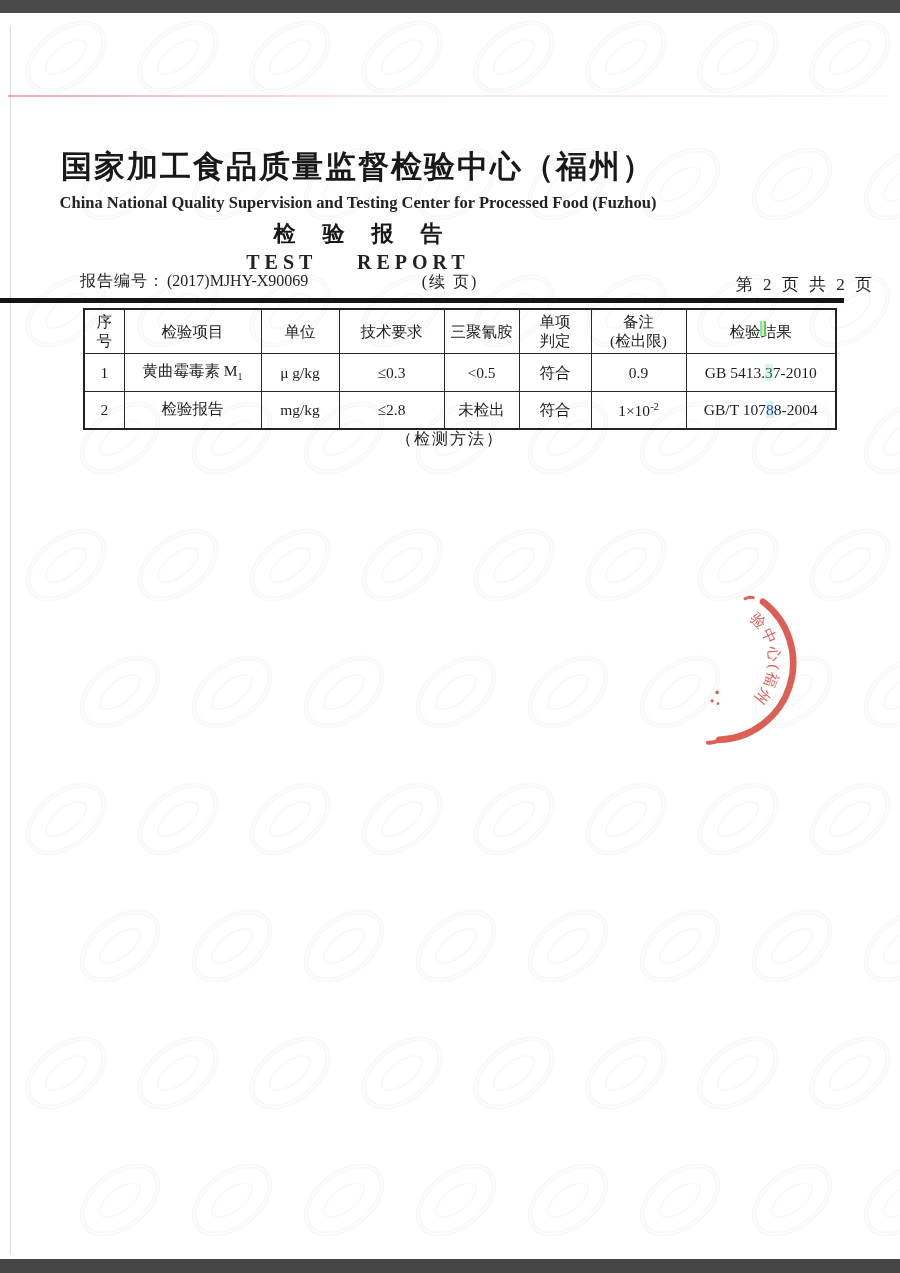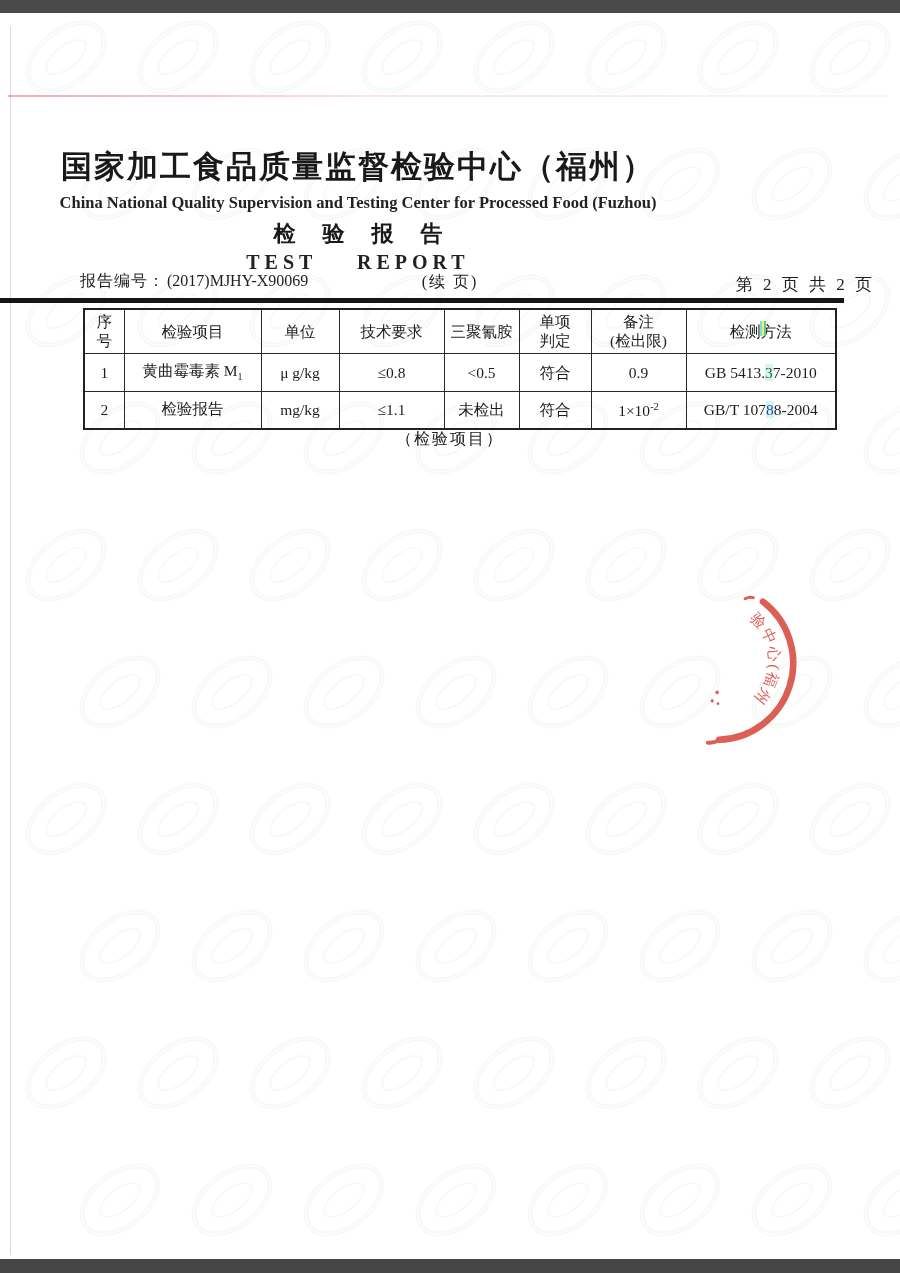--- a/index.html
+++ b/index.html
@@ -201,50 +201,50 @@
 号</span></th>
       <th><span class="wrap">检验项目</span></th>
       <th><span class="wrap">单位</span></th>
       <th><span class="wrap">技术要求</span></th>
       <th><span class="wrap">三聚氰胺</span></th>
       <th><span class="wrap">单项
 判定</span></th>
       <th><span class="wrap">备注
 (检出限)</span></th>
       <th class="relpos">
-        <span class="wrap">检测方法</span>
+        <span class="wrap">检验结果</span>
         <span class="artifact-cursor"></span>
       </th>
     </tr>
   </thead>
   <tbody>
     <tr>
       <td>1</td>
       <td class="left"><span>黄曲霉毒素 M</span><sub class="s1">1</sub></td>
       <td>μ g/kg</td>
-      <td>≤0.8</td>
+      <td>≤0.3</td>
       <td>&lt;0.5</td>
       <td>符合</td>
       <td><span>0.9</span><sup class="s2"></sup></td>
       <td class="left"><span>GB 5413.</span><span class="hl-green">3</span><span>7-2010</span></td>
     </tr>
     <tr>
       <td>2</td>
       <td class="left"><span>检验报告</span><sub class="s1"></sub></td>
       <td>mg/kg</td>
-      <td>≤1.1</td>
+      <td>≤2.8</td>
       <td>未检出</td>
       <td>符合</td>
       <td><span>1×10</span><sup class="s2">-2</sup></td>
       <td class="left"><span>GB/T 107</span><span class="hl-blue">8</span><span>8-2004</span></td>
     </tr>
   </tbody>
 </table>
 
-<div class="footer-note">（检验项目）</div>
+<div class="footer-note">（检测方法）</div>
 
 <svg class="stamp" viewBox="0 0 118 178" xmlns="http://www.w3.org/2000/svg">
   <g transform="rotate(6 59 89)" opacity="0.88">
     <path d="M62,23 A77,77 0 0 1 33,165" fill="none" stroke="#d8493f" stroke-width="6.5" stroke-linecap="round"></path>
     <path d="M33,165 q-5,4 -11,4" fill="none" stroke="#d8493f" stroke-width="4" stroke-linecap="round"></path>
     <path id="stamp-text-arc" d="M50,42 A52,52 0 0 1 30,138" fill="none"></path>
     <text font-size="15" fill="#d8493f" font-family="Liberation Serif, DejaVu Serif, serif" letter-spacing="2">
       <textPath href="#stamp-text-arc">验中心(福州</textPath>
     </text>
     <circle cx="26" cy="118" r="1.8" fill="#d8493f"></circle>

